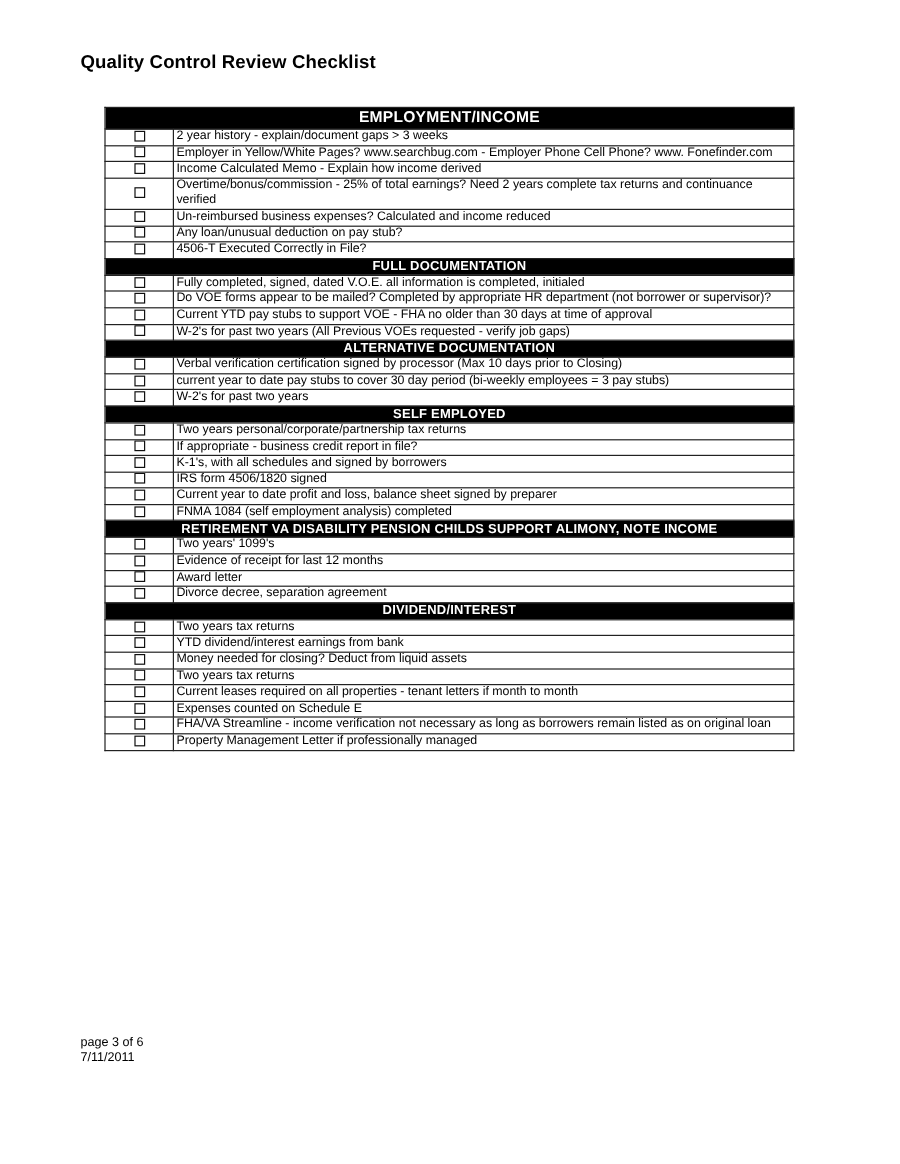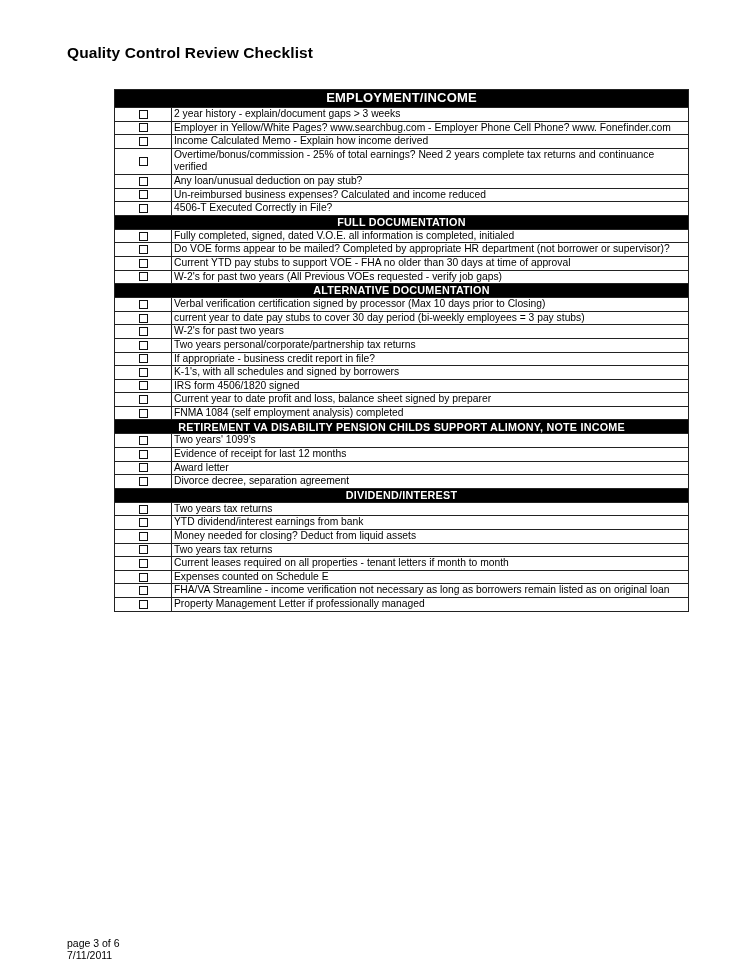--- a/index.html
+++ b/index.html
@@ -1,24 +1,24 @@
 <!DOCTYPE html>
 <html><head>
 <meta charset="utf-8">
 <style>
   html, body { margin:0; padding:0; background:#ffffff; }
   body { width:750px; height:970px; position:relative; overflow:hidden; font-family:"Liberation Sans", sans-serif; color:#000; }
   .title { position:absolute; left:67px; top:44px; font-size:15.5px; font-weight:bold; letter-spacing:0.1px; }
-  table.cl { position:absolute; left:87px; top:89px; width:575px; border-collapse:collapse; font-size:10.3px; line-height:12.6px;margin-left:27px; }
+  table.cl { position:absolute; left:87px; top:89px; width:575px; border-collapse:collapse; font-size:10.3px; line-height:12.6px; }
   table.cl td { border:1px solid #222; padding:0 2px; vertical-align:middle; }
   td.cb { width:52px; text-align:center; padding:0; }
   .box { display:inline-block; width:7px; height:7px; border:1px solid #111; vertical-align:middle; background:#fff; }
   tr.sec td { background:#000; color:#fff; text-align:center; font-weight:bold; font-size:10.8px; height:13px; letter-spacing:0.2px; }
   tr.sec.first td { font-size:13px; height:17px; }
-  .footer { position:absolute; left:67px; top:937px; font-size:10.5px; line-height:12px; }
+  .footer { position:absolute; left:67px; top:863px; font-size:10.5px; line-height:12px; }
 </style>
 </head>
 <body>
 
 <div class="title">Quality Control Review Checklist</div>
 
 <table class="cl">
   <tbody id="cl-body">
       <tr class="sec first">
         <td colspan="2">EMPLOYMENT/INCOME</td>
@@ -34,25 +34,25 @@
       <tr>
         <td class="cb"><span class="box"></span></td>
         <td>Income Calculated Memo - Explain how income derived</td>
       </tr>
       <tr>
         <td class="cb"><span class="box"></span></td>
         <td>Overtime/bonus/commission - 25% of total earnings? Need 2 years complete tax returns and continuance verified</td>
       </tr>
       <tr>
         <td class="cb"><span class="box"></span></td>
-        <td>Any loan/unusual deduction on pay stub?</td>
+        <td>Un-reimbursed business expenses? Calculated and income reduced</td>
       </tr>
       <tr>
         <td class="cb"><span class="box"></span></td>
-        <td>Un-reimbursed business expenses? Calculated and income reduced</td>
+        <td>Any loan/unusual deduction on pay stub?</td>
       </tr>
       <tr>
         <td class="cb"><span class="box"></span></td>
         <td>4506-T Executed Correctly in File?</td>
       </tr>
       <tr class="sec">
         <td colspan="2">FULL DOCUMENTATION</td>
       </tr>
       <tr>
         <td class="cb"><span class="box"></span></td>
@@ -77,20 +77,23 @@
         <td class="cb"><span class="box"></span></td>
         <td>Verbal verification certification signed by processor (Max 10 days prior to Closing)</td>
       </tr>
       <tr>
         <td class="cb"><span class="box"></span></td>
         <td>current year to date pay stubs to cover 30 day period (bi-weekly employees = 3 pay stubs)</td>
       </tr>
       <tr>
         <td class="cb"><span class="box"></span></td>
         <td>W-2's for past two years</td>
+      </tr>
+      <tr class="sec">
+        <td colspan="2">SELF EMPLOYED</td>
       </tr>
       <tr>
         <td class="cb"><span class="box"></span></td>
         <td>Two years personal/corporate/partnership tax returns</td>
       </tr>
       <tr>
         <td class="cb"><span class="box"></span></td>
         <td>If appropriate - business credit report in file?</td>
       </tr>
       <tr>

